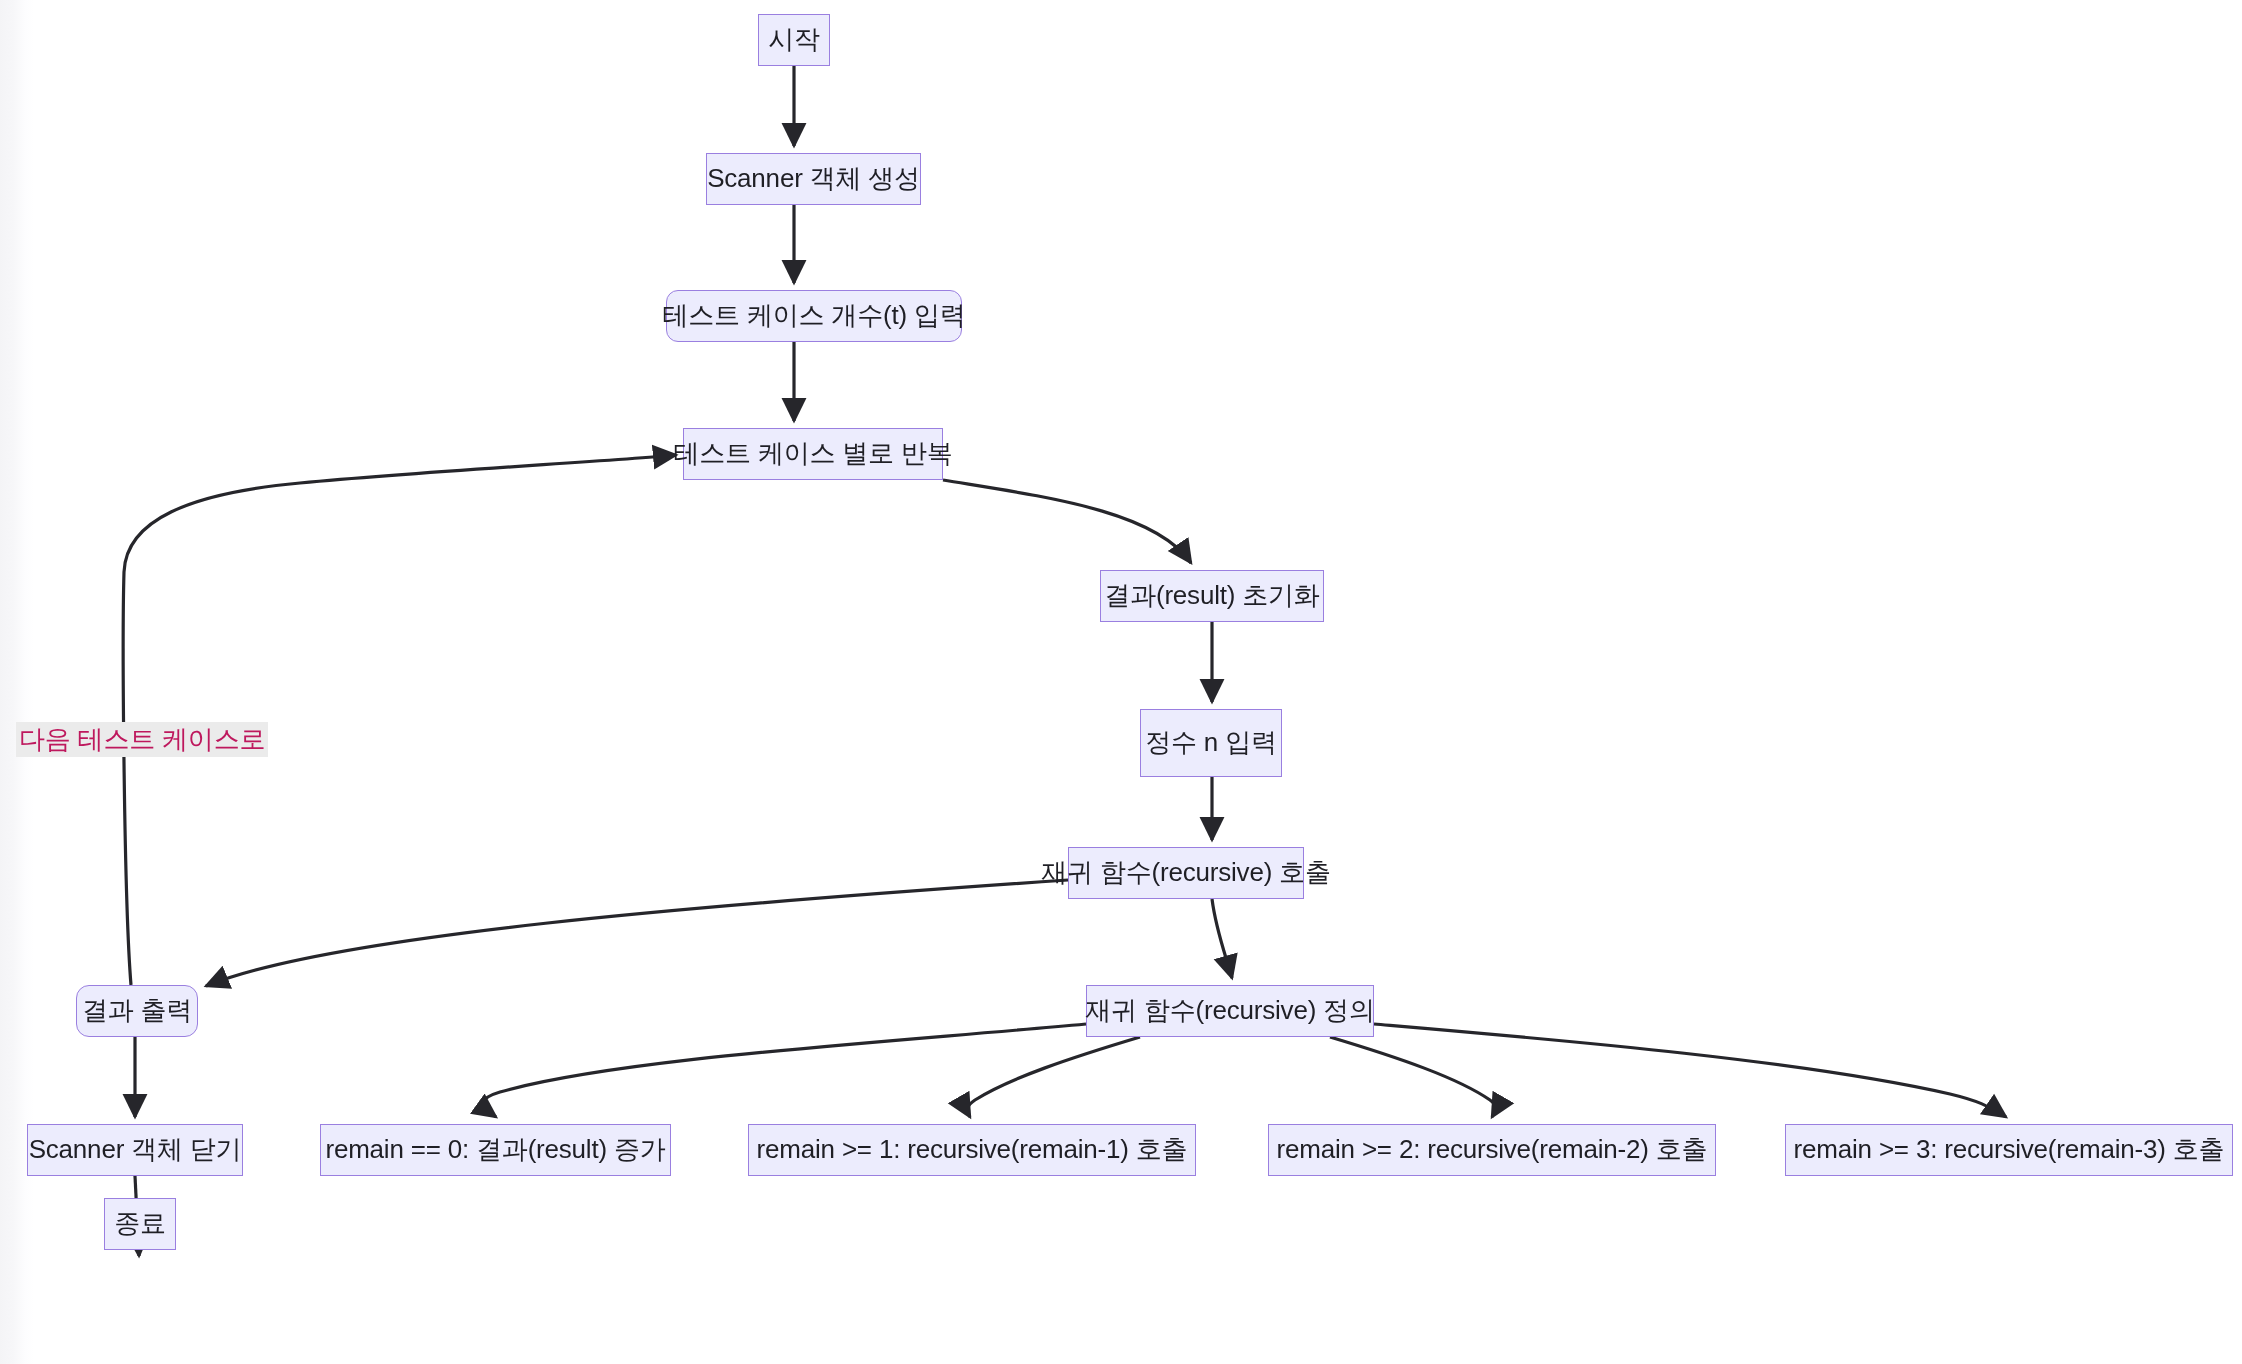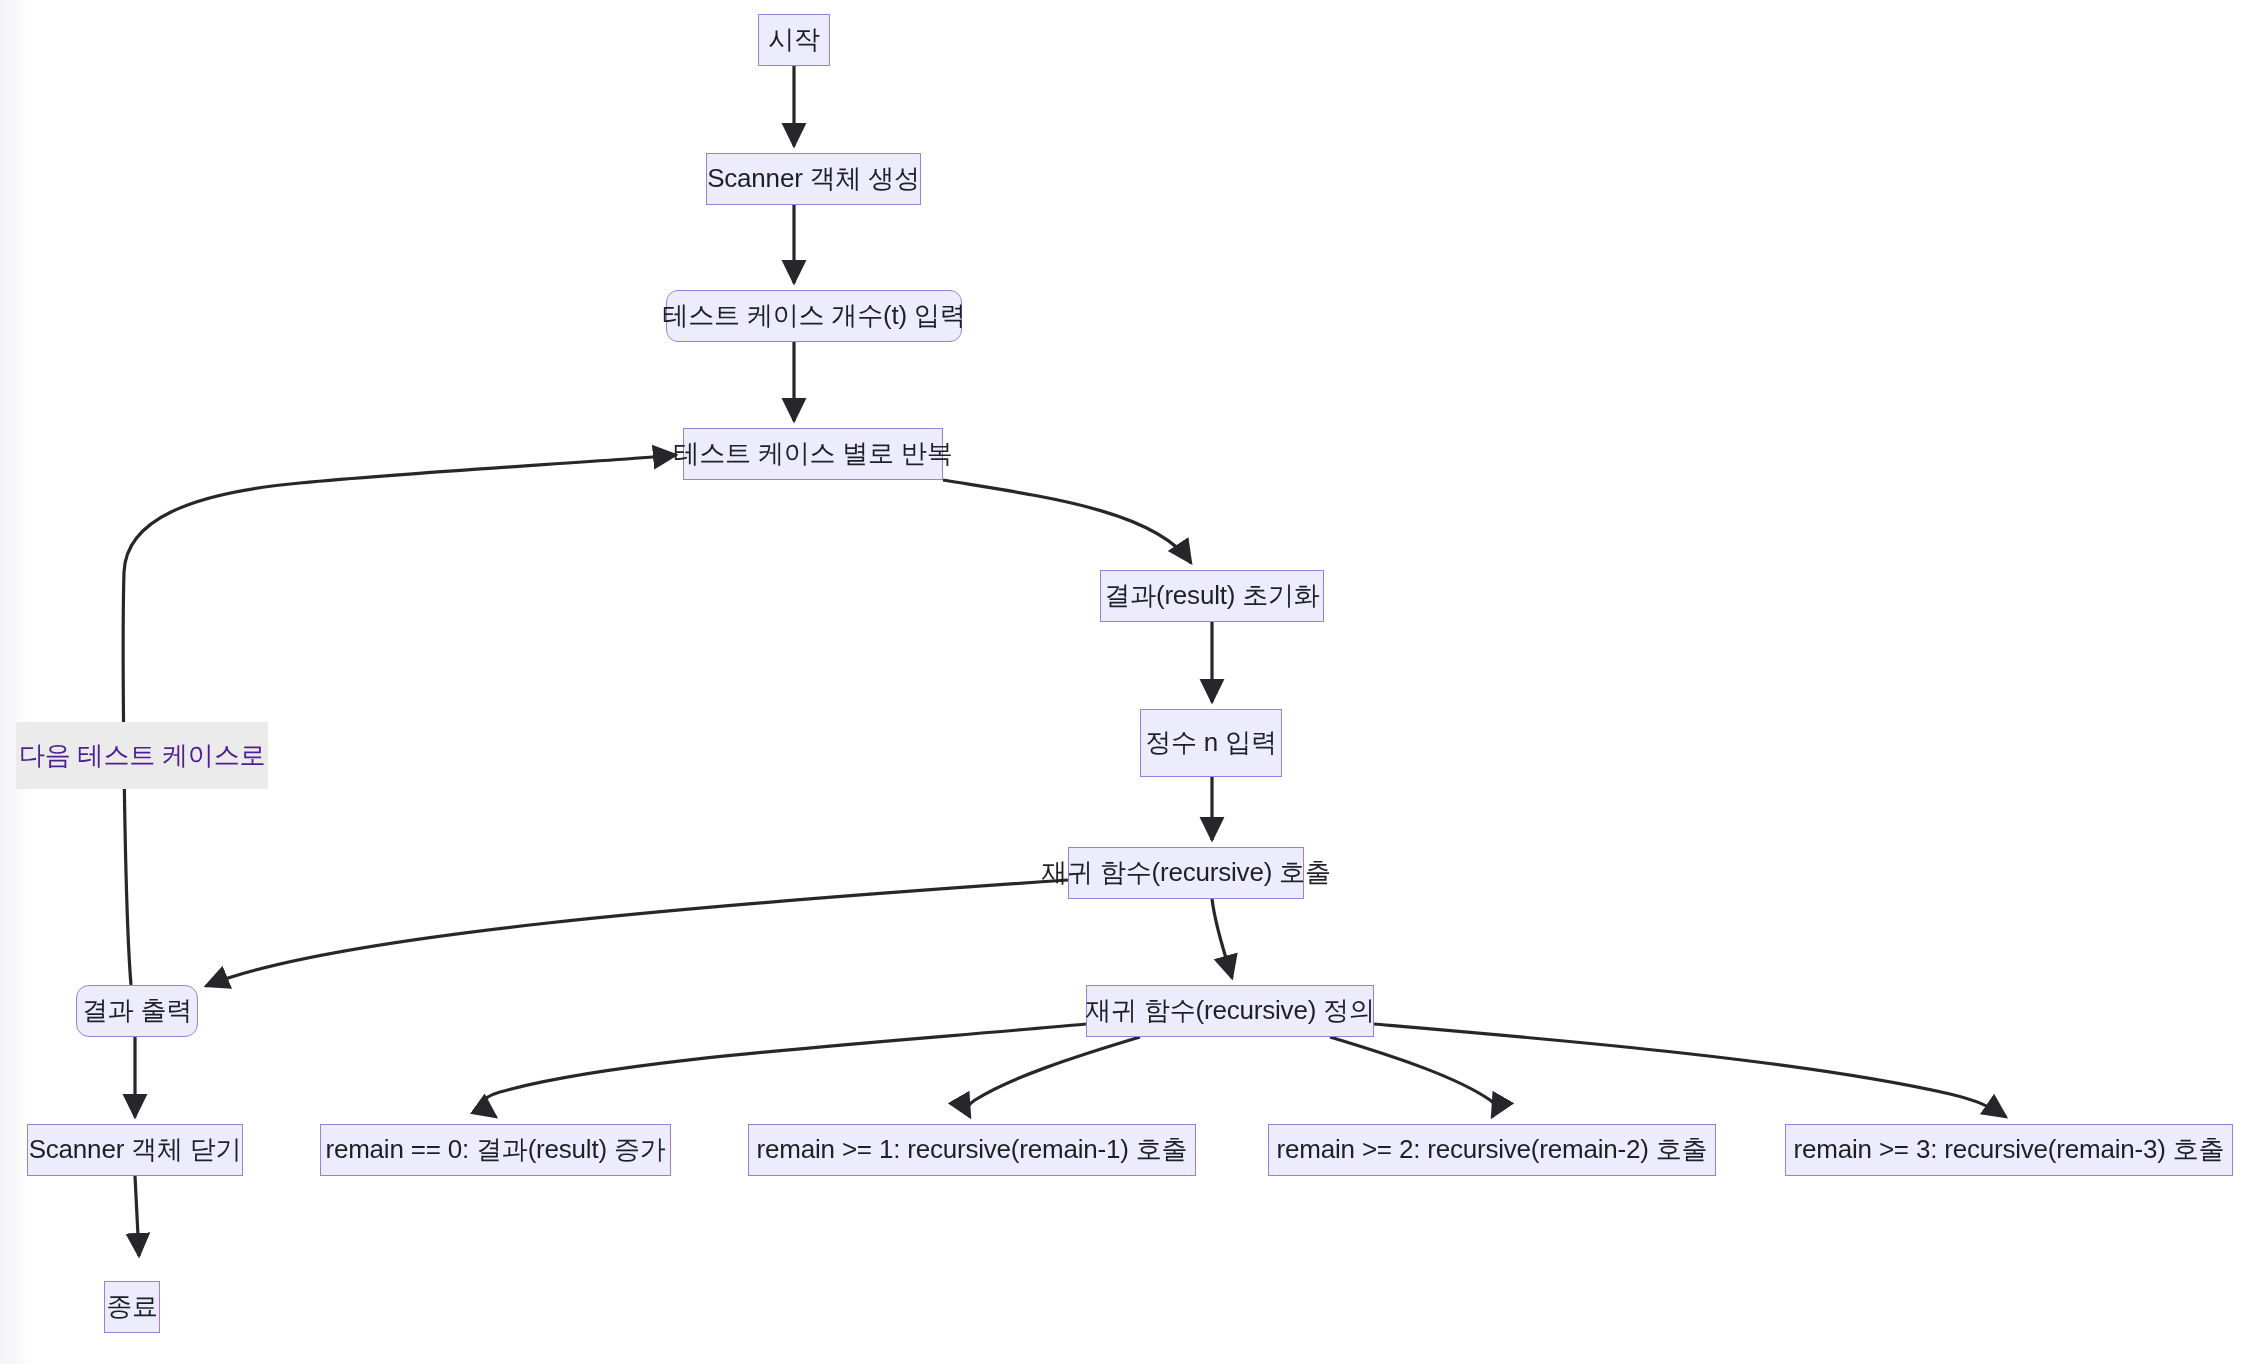--- a/index.html
+++ b/index.html
@@ -40,25 +40,25 @@
     justify-content: center;
     font-size: 26px;
     line-height: 1.2;
     white-space: nowrap;
     letter-spacing: -0.2px;
     padding: 0 16px;
   }
   .edge-label {
     position: absolute;
     background: #ebebeb;
-    color: #4c1d95;
+    color: #be185d;
     font-size: 26px;
     line-height: 1.25;
     white-space: nowrap;
-    padding: 17px 3px;
+    padding: 1px 3px;
     letter-spacing: -0.2px;
   }
 </style>
 </head>
 <body>
 
 <div id="canvas">
 
   <div id="left-gutter"></div>
 
@@ -151,19 +151,19 @@
   </div>
 
   <div class="node" style="left:1268px; top:1124px; width:448px; height:52px;">
     <span>remain &gt;= 2: recursive(remain-2) 호출</span>
   </div>
 
   <div class="node" style="left:1785px; top:1124px; width:448px; height:52px;">
     <span>remain &gt;= 3: recursive(remain-3) 호출</span>
   </div>
 
-  <div class="node" style="left:104px; top:1281px; width:56px; height:52px;">
+  <div class="node" style="left:104px; top:1198px; width:72px; height:52px;">
     <span>종료</span>
   </div>
 
   <div class="edge-label" style="left:16px; top:722px;">다음 테스트 케이스로</div>
 
 </div>
 
 </body></html>

